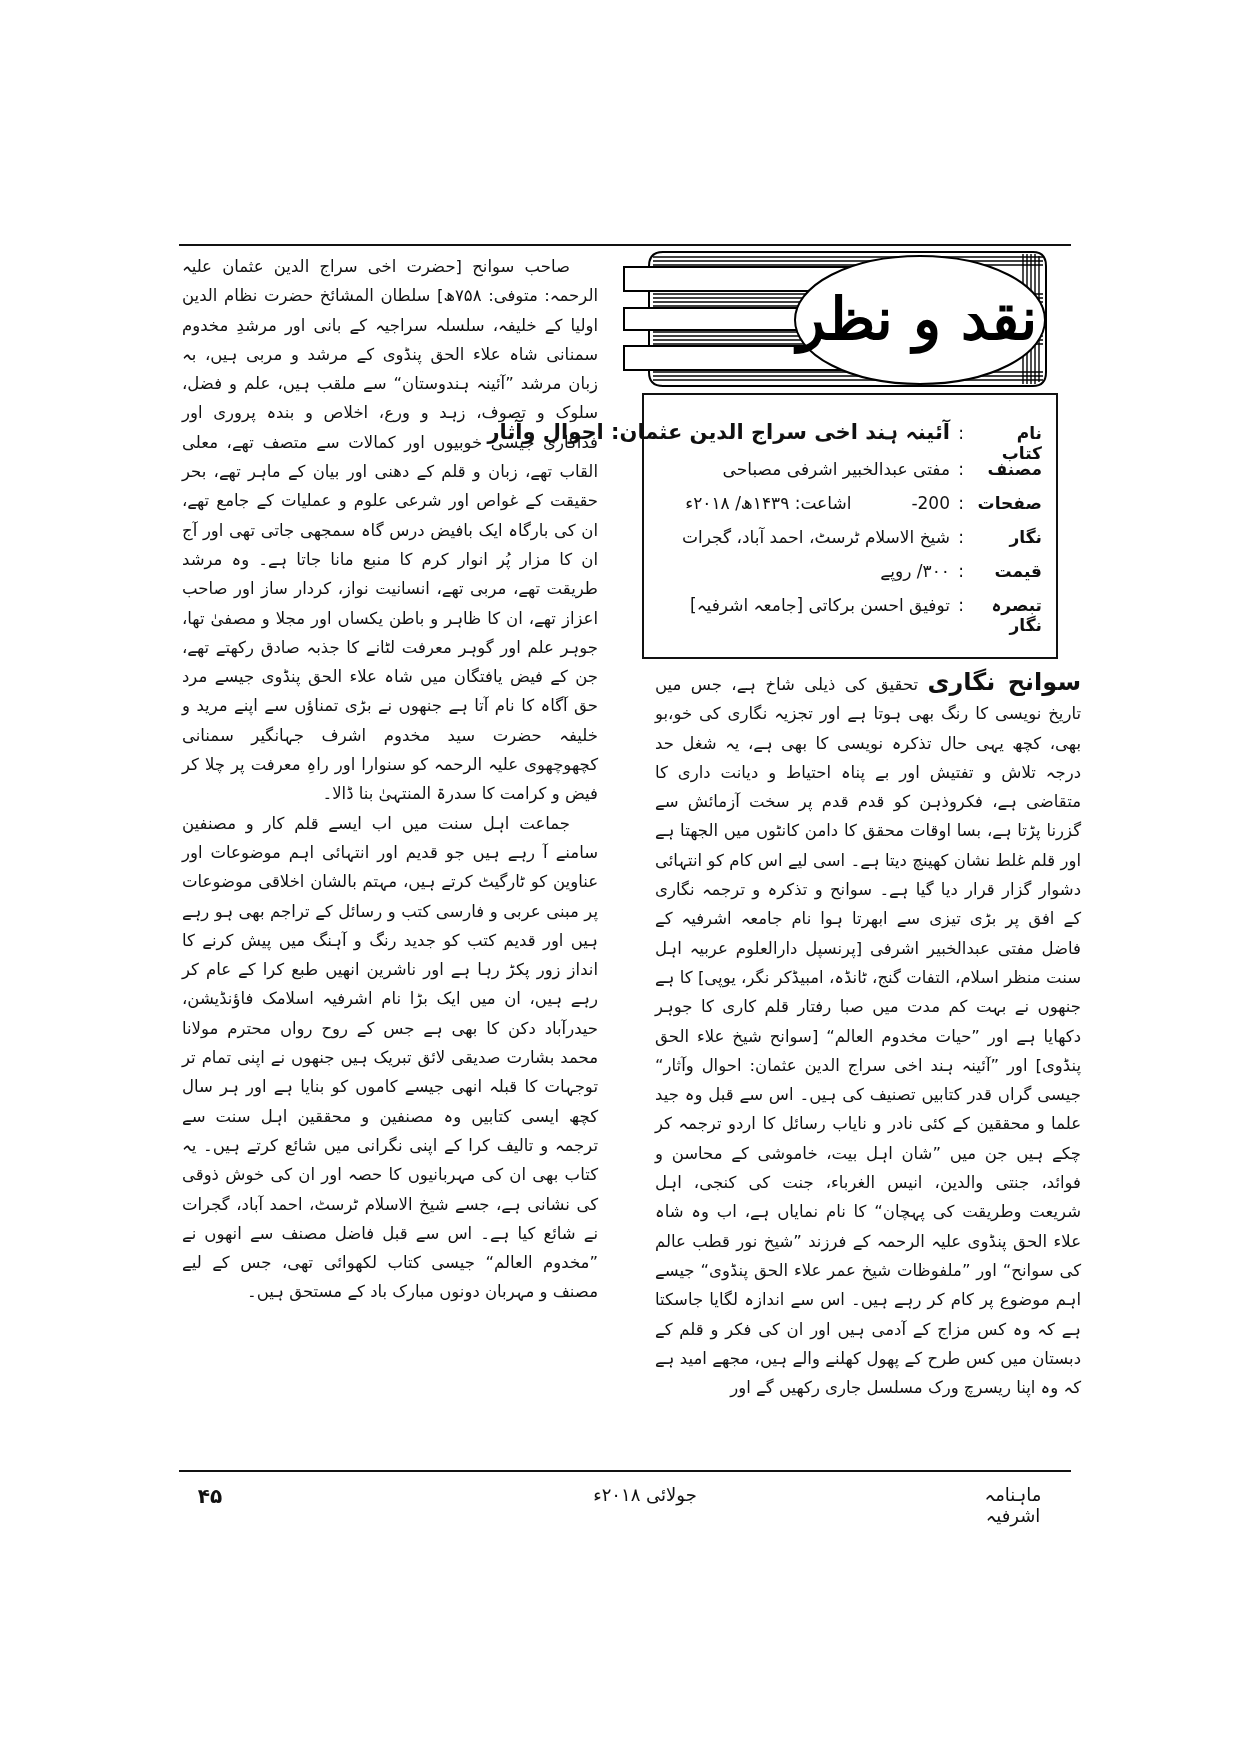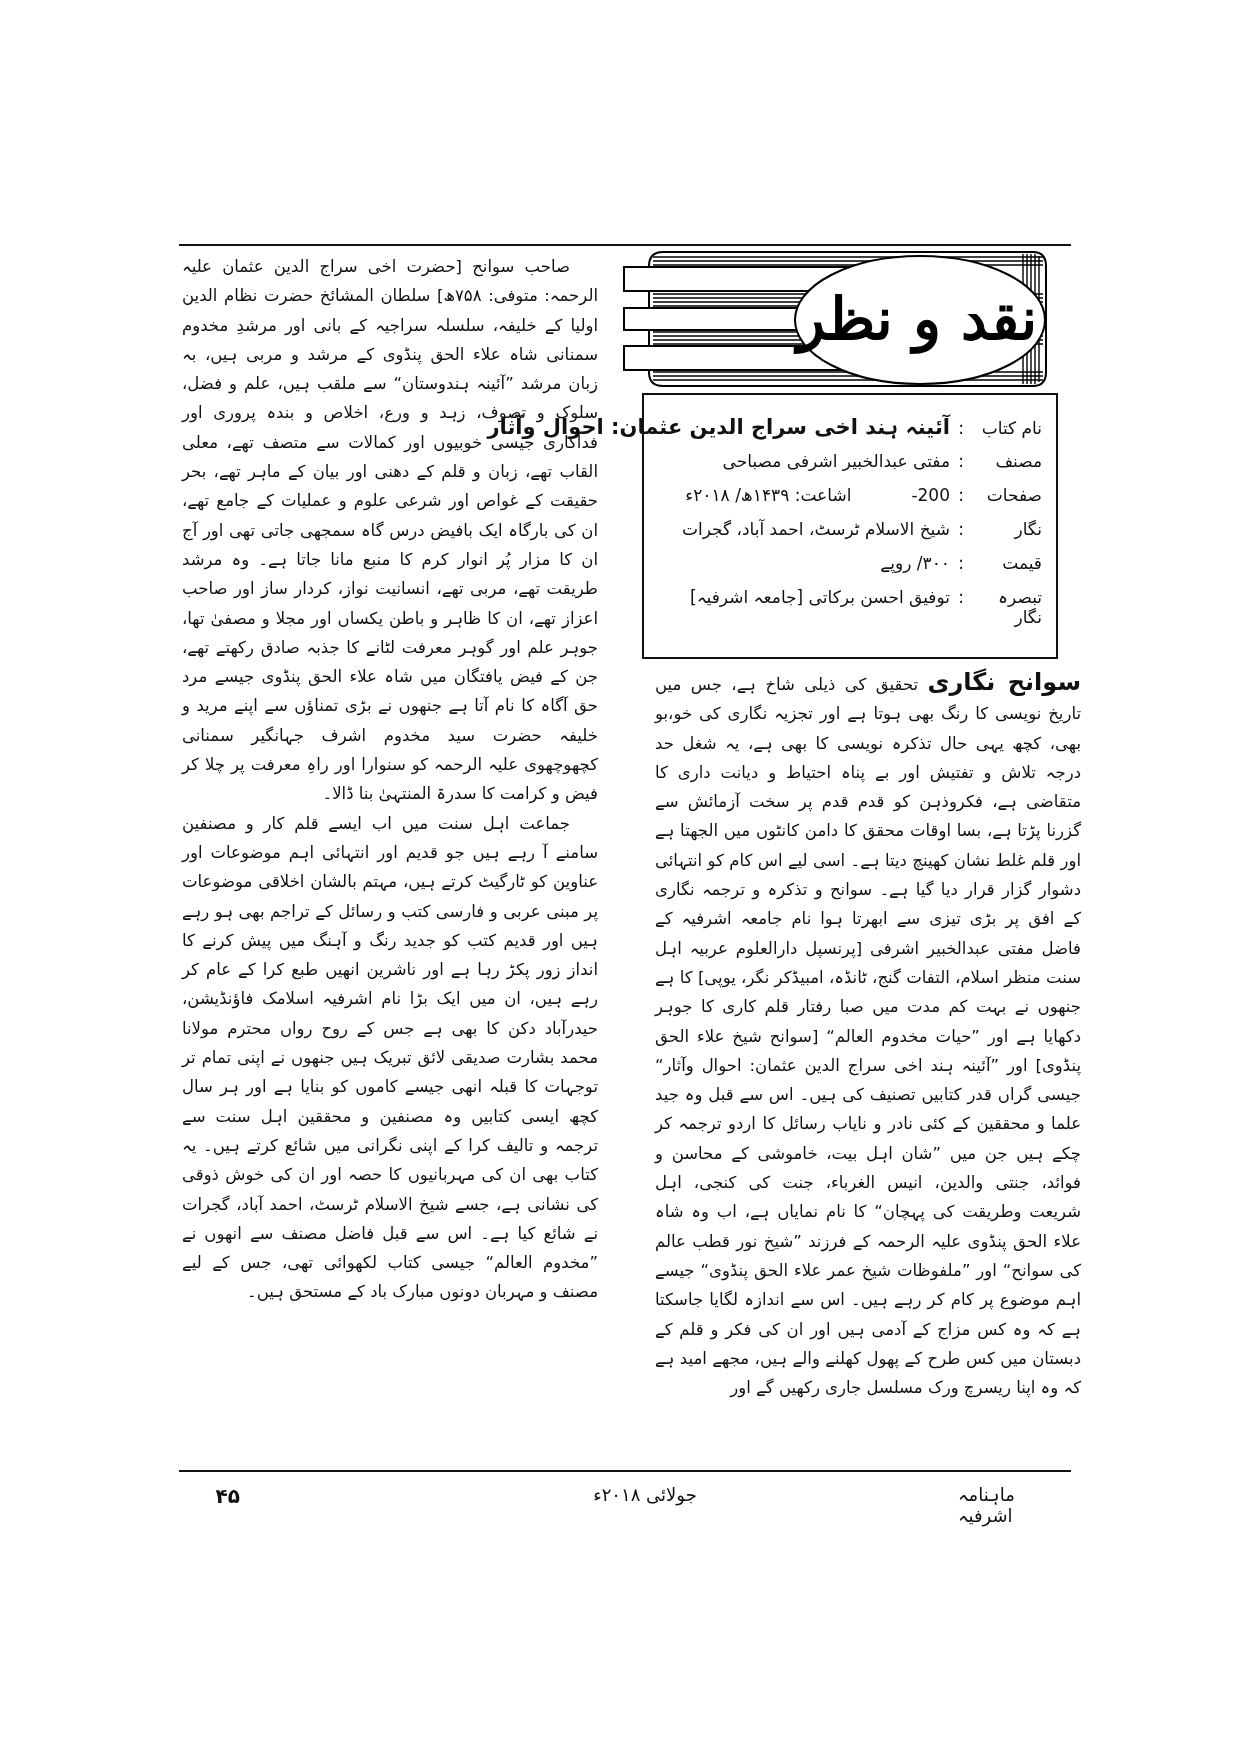--- a/index.html
+++ b/index.html
@@ -88,21 +88,22 @@
     .info-row {
       display: flex;
       align-items: baseline;
       height: 34px;
       font-size: 17px;
     }
     .info-row.title-row { height: 36px; }
     .info-label {
       width: 70px;
       flex: none;
-      font-weight: normal;
+      font-weight: bold;
+      margin-top: 8px;
     }
     .info-colon {
       width: 22px;
       flex: none;
       text-align: center;
     }
     .info-value { flex: 1; white-space: nowrap; }
     .info-value.bold {
       font-weight: bold;
       font-size: 21px;
@@ -115,23 +116,23 @@
       font-size: 24px;
     }
 
     
     .footer {
       position: absolute;
       top: 1484px;
       font-size: 18px;
       direction: rtl;
     }
-    .footer-journal { left: 958px; width: 110px; text-align: left; }
+    .footer-journal { left: 958px; width: 110px; text-align: center; }
     .footer-date { left: 590px; width: 110px; text-align: center; }
-    .footer-page { left: 180px; width: 60px; text-align: right; font-size: 20px; font-weight: bold; }
+    .footer-page { left: 180px; width: 60px; text-align: center; font-size: 20px; font-weight: bold; }
   </style>
 </head>
 <body>
 
 <div class="page">
 
   <div class="rule-top"></div>
 
   <div class="banner">
     <svg width="425" height="138" viewBox="0 0 425 138">

